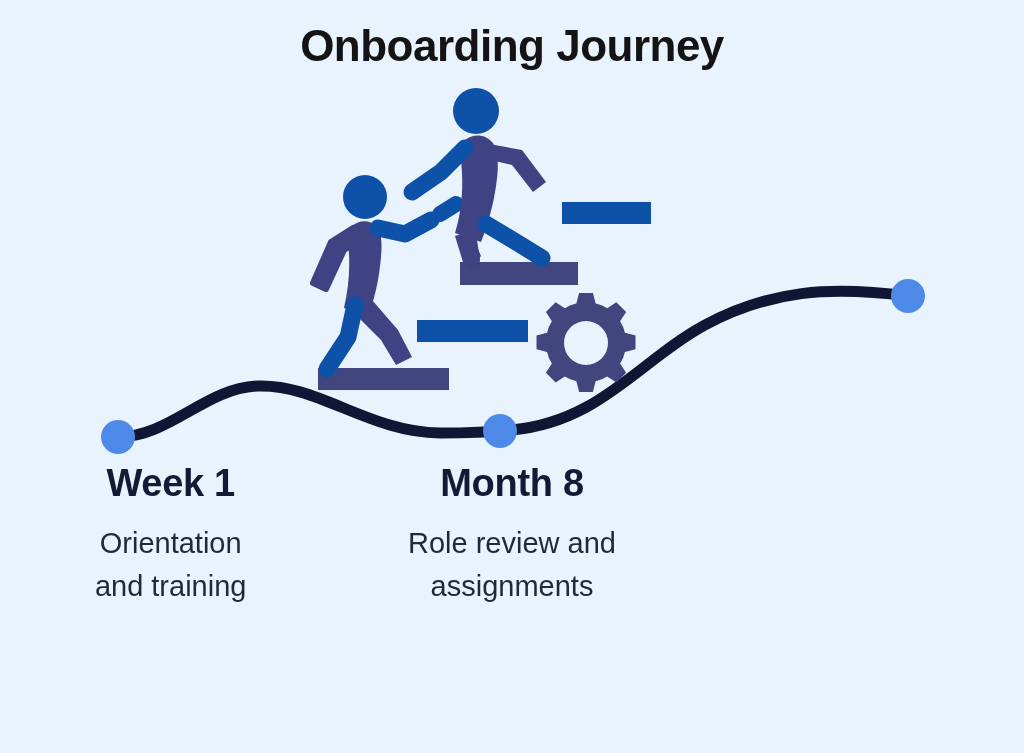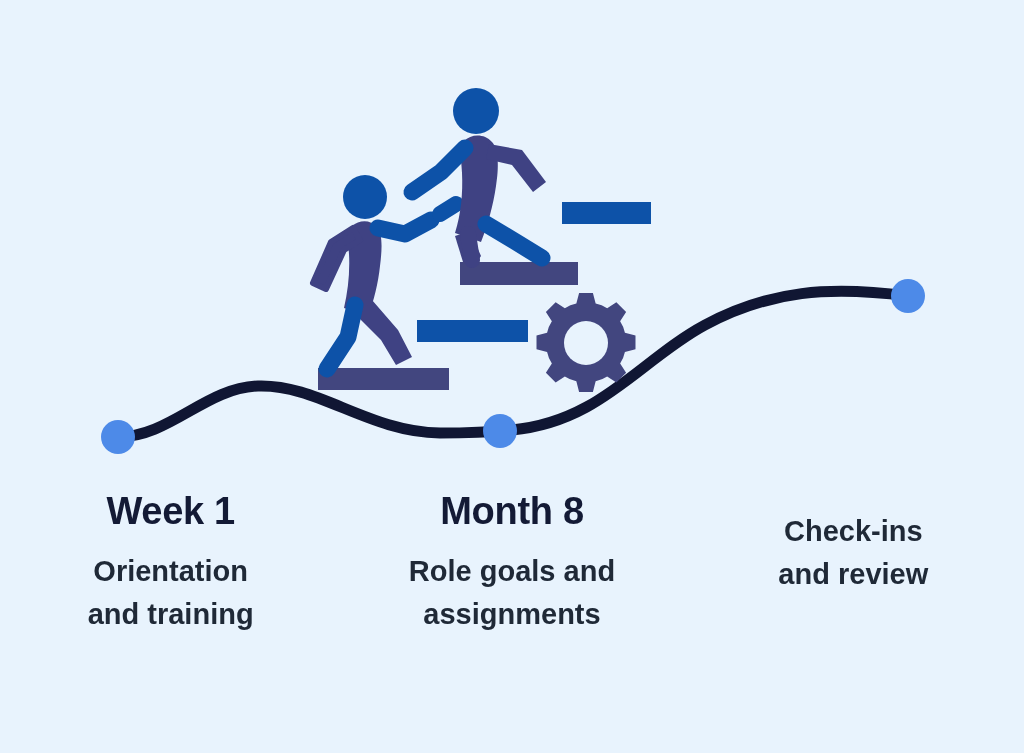--- a/index.html
+++ b/index.html
@@ -33,21 +33,21 @@
   }
   .art-layer {
     position: absolute;
     top: 0;
     left: 0;
     width: 1024px;
     height: 753px;
   }
   .milestones {
     position: absolute;
-    top: 492px;
+    top: 464px;
     left: 0;
     width: 1024px;
     height: 180px;
     display: flex;
     flex-direction: row;
   }
   .milestone {
     flex: 1 1 0;
     text-align: center;
     padding: 0 12px;
@@ -56,32 +56,33 @@
   .milestone-title {
     font-size: 38px;
     font-weight: bold;
     color: #131a35;
     line-height: 1.05;
     margin: 0;
     letter-spacing: -0.3px;
   }
   .milestone-desc {
     font-size: 29px;
-    font-weight: bold;
+    font-weight: normal;
     color: #1f2937;
     line-height: 1.48;
     margin: 18px 0 0 0;
     white-space: pre-line;
   }
 </style>
 </head>
 <body>
 
 <div id="infographic">
 
+  <div class="title">Onboarding Journey</div>
 
   <svg class="art-layer" viewBox="0 0 1024 753" width="1024" height="753">
 
     <path d="M 118 437
              C 170 437, 205 388, 258 386
              C 318 384, 368 432, 440 433
              C 472 433, 492 432, 512 430
              C 600 422, 640 360, 705 325
              C 770 290, 830 286, 908 296" fill="none" stroke="#101633" stroke-width="11" stroke-linecap="round"></path>
 
@@ -172,24 +173,22 @@
   <div class="milestones">
 
     <div class="milestone">
       <div class="milestone-title">Week 1</div>
       <div class="milestone-desc">Orientation
 and training</div>
     </div>
 
     <div class="milestone">
       <div class="milestone-title">Month 8</div>
-      <div class="milestone-desc">Role goals and
+      <div class="milestone-desc">Role review and
 assignments</div>
     </div>
 
     <div class="milestone">
-      <div class="milestone-desc">Check-ins
-and review</div>
     </div>
 
   </div>
 
 </div>
 
 </body></html>

